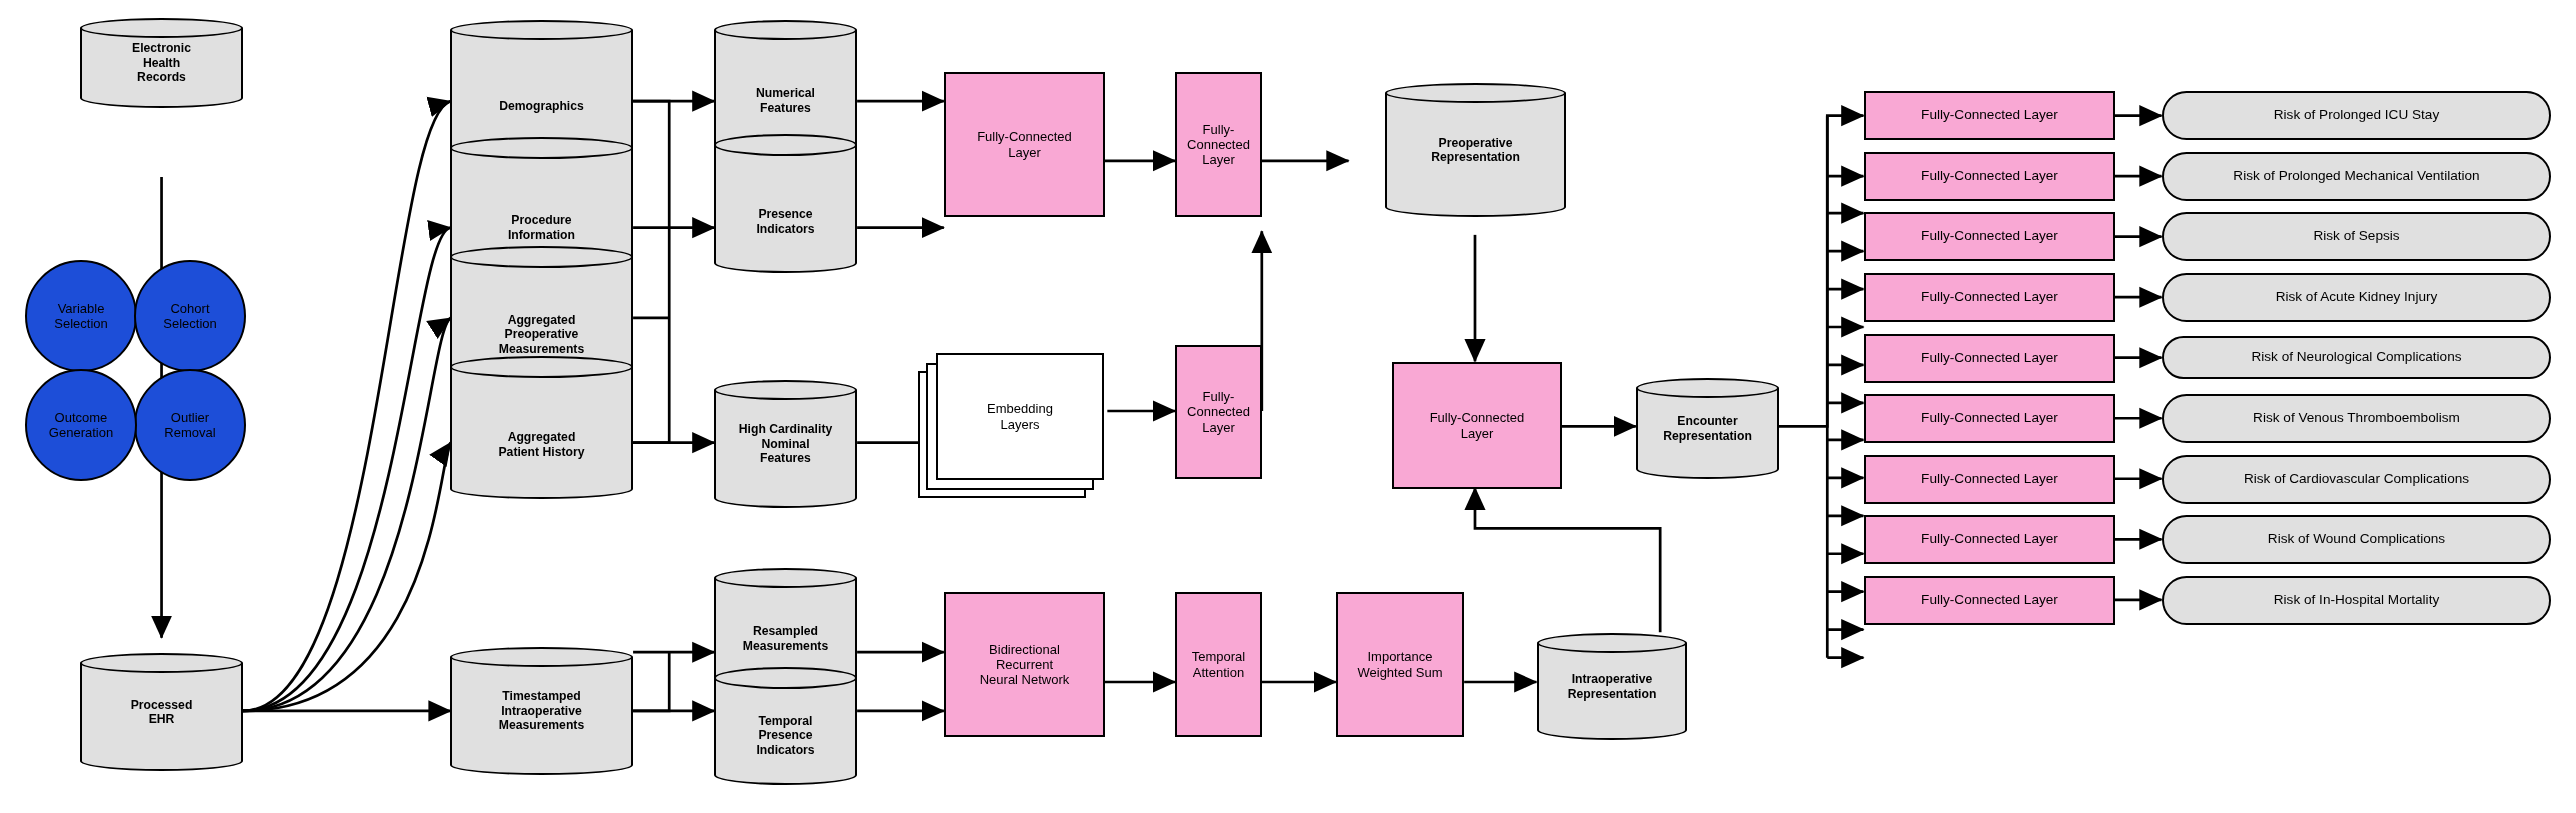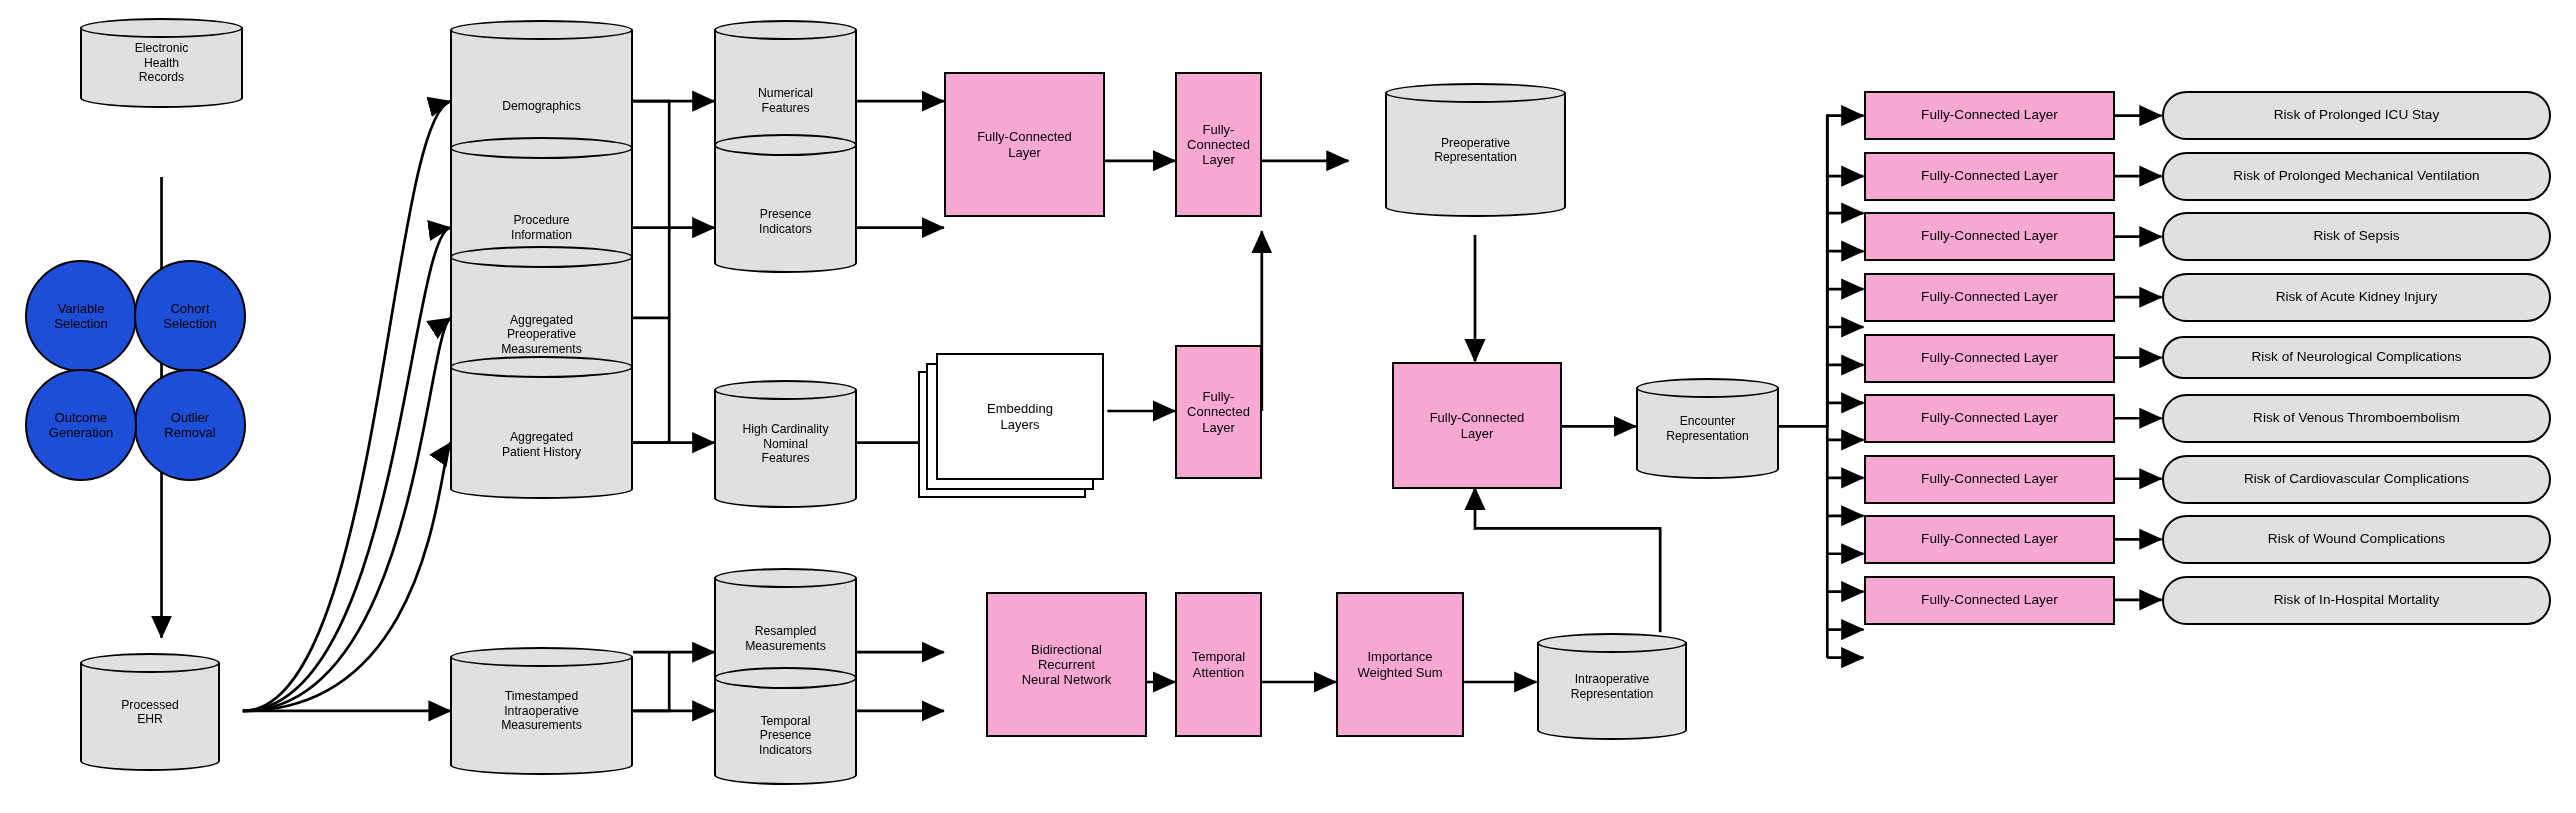--- a/index.html
+++ b/index.html
@@ -6,21 +6,21 @@
   body{font-family:"Liberation Sans","DejaVu Sans",sans-serif;}
   #stage{position:relative;width:2576px;height:813px;background:#ffffff;overflow:hidden;}
   svg#wires{position:absolute;left:0;top:0;width:2576px;height:813px;pointer-events:none;}
 
   .node{position:absolute;box-sizing:border-box;display:flex;align-items:center;justify-content:center;
         text-align:center;line-height:1.18;color:#000;}
   .box{background:#f9a8d4;border:2.7px solid #000;}
   .rounded{background:#e0e0e0;border:2.7px solid #000;border-radius:903px;}
   .circle{background:#1d4ed8;border:2.7px solid #000;border-radius:50%;}
   .lbl{display:block;padding:0 5.4px;}
-  .bold{font-weight:normal;}
+  .bold{font-weight:bold;}
 
   
   .cyl{position:absolute;box-sizing:border-box;}
   .cyl .body{position:absolute;left:0;right:0;top:10px;bottom:10px;background:#e0e0e0;
              border-left:2.7px solid #000;border-right:2.7px solid #000;}
   .cyl .top{position:absolute;left:0;right:0;top:0;height:20px;background:#e0e0e0;
             border:2.7px solid #000;border-radius:50%/50%;box-sizing:border-box;}
   .cyl .bot{position:absolute;left:0;right:0;bottom:0;height:20px;background:#e0e0e0;
             border:2.7px solid #000;border-radius:50%/50%;box-sizing:border-box;
             clip-path:inset(50% -5.4px -5.4px -5.4px);}
@@ -165,21 +165,21 @@
       <span class="lbl">Removal</span>
     </span>
   </div>
   <div class="node circle f14" style="left:25px;top:369px;width:112px;height:112px;">
     <span>
       <span class="lbl">Outcome</span>
       <span class="lbl">Generation</span>
     </span>
   </div>
 
-  <div class="cyl" style="left:80px;top:653px;width:140px;height:118px;">
+  <div class="cyl" style="left:80px;top:653px;width:163px;height:118px;">
     <div class="bot"></div>
     <div class="body"></div>
     <div class="top"></div>
     <div class="txt f13 bold">
       <span>
         <span class="lbl">Processed</span>
         <span class="lbl">EHR</span>
       </span>
     </div>
   </div>
@@ -339,21 +339,21 @@
     <div class="body"></div>
     <div class="top"></div>
     <div class="txt f13 bold">
       <span>
         <span class="lbl">Encounter</span>
         <span class="lbl">Representation</span>
       </span>
     </div>
   </div>
 
-  <div class="node box f14" style="left:944px;top:592px;width:161px;height:145px;margin-left:42px;">
+  <div class="node box f14" style="left:944px;top:592px;width:161px;height:145px;">
     <span>
       <span class="lbl">Bidirectional</span>
       <span class="lbl">Recurrent</span>
       <span class="lbl">Neural Network</span>
     </span>
   </div>
 
   <div class="node box f14" style="left:1175px;top:592px;width:87px;height:145px;">
     <span>
       <span class="lbl">Temporal</span>

